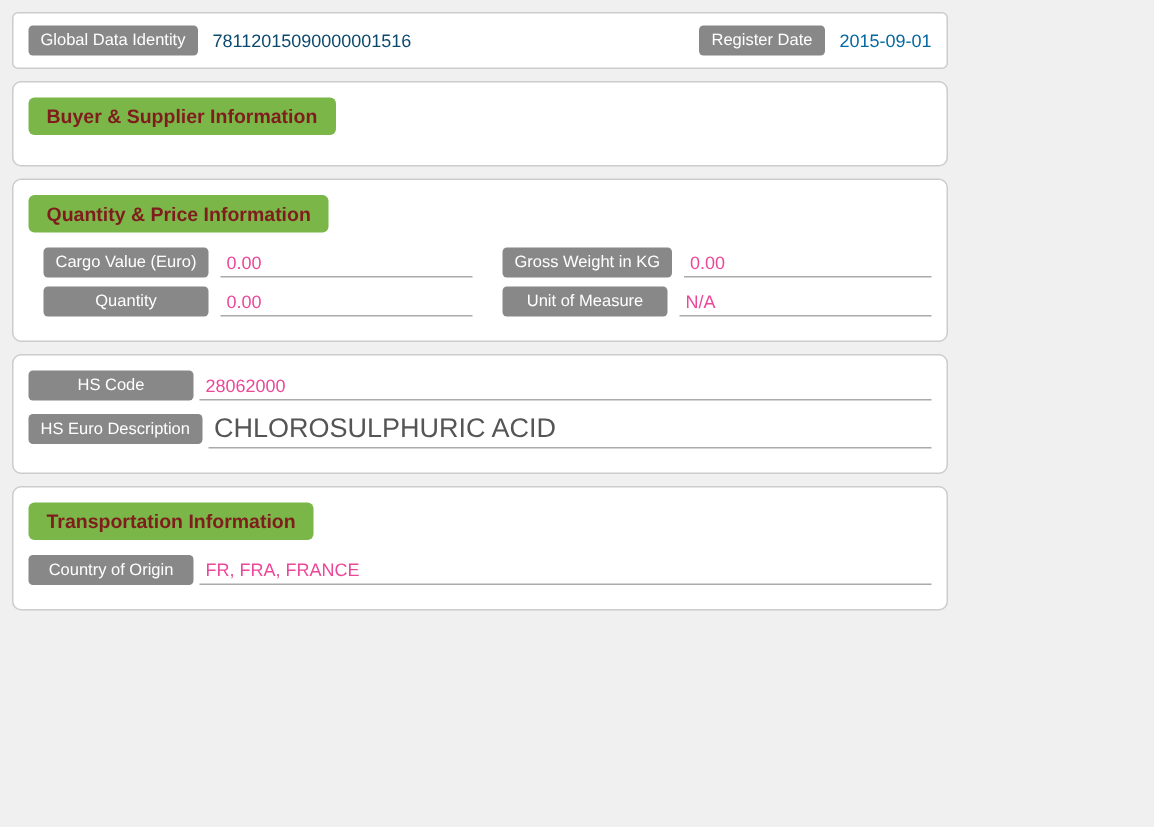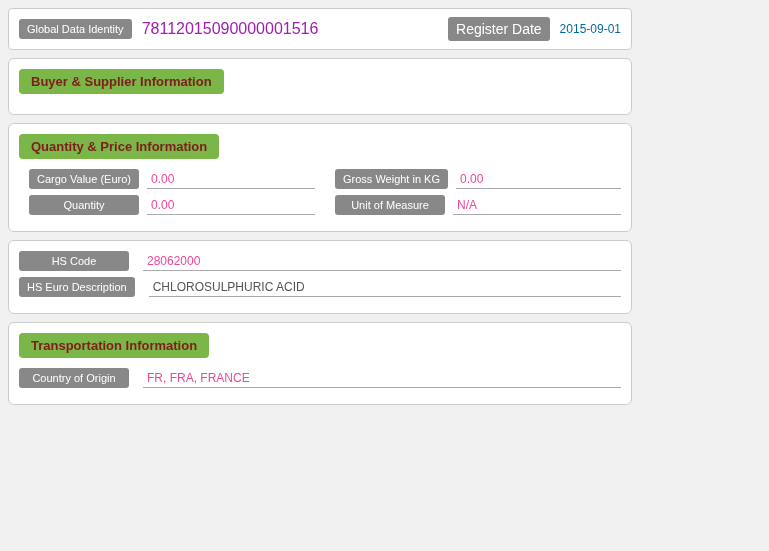--- a/index.html
+++ b/index.html
@@ -32,30 +32,30 @@
     }
     .header-label {
       background: #888;
       color: #fff;
       border-radius: 3px;
       padding: 4px 8px;
       font-size: 11px;
       white-space: nowrap;
     }
     .header-value {
-      color: #a21caf;
-      font-size: 16px;
+      color: #0c4a6e;
+      font-size: 12px;
       flex: 1;
     }
     .header-register-label {
       background: #888;
       color: #fff;
       border-radius: 3px;
       padding: 4px 8px;
-      font-size: 14px;
+      font-size: 11px;
       white-space: nowrap;
     }
     .header-register-value {
       color: #0369a1;
       font-size: 12px;
     }
 
     
     .section-card {
       background: #fff;
@@ -72,21 +72,21 @@
       padding: 5px 12px;
       font-size: 13px;
       font-weight: bold;
       margin-bottom: 10px;
     }
 
     
     .field-row {
       display: flex;
       align-items: center;
-      gap: 14px;
+      gap: 4px;
       margin-bottom: 6px;
     }
     .field-label {
       background: #888;
       color: #fff;
       border-radius: 3px;
       padding: 4px 8px;
       font-size: 11px;
       text-align: center;
       white-space: nowrap;
@@ -120,21 +120,21 @@
     }
     .field-group .field-value {
       flex: 1;
     }
 
     
     .field-desc-value {
       border: none;
       border-bottom: 1px solid #aaa;
       color: #555;
-      font-size: 12px;
+      font-size: 18px;
       padding: 2px 4px;
       flex: 1;
       background: transparent;
     }
   </style>
 </head>
 <body>
 
 <div class="main-container">
 

